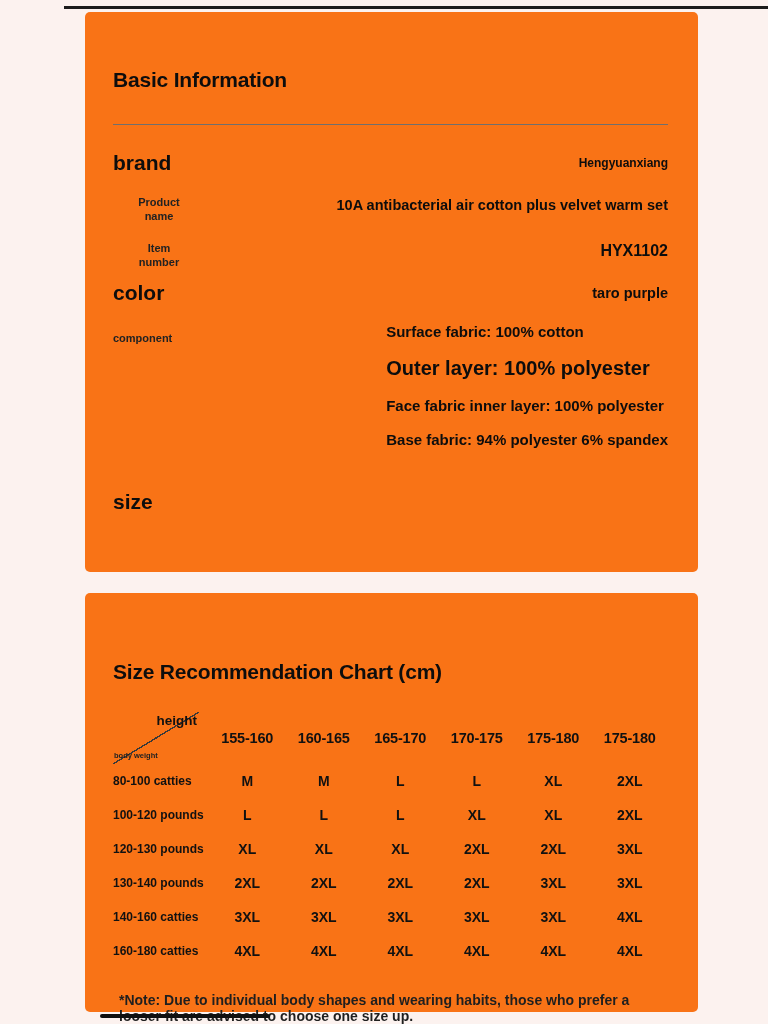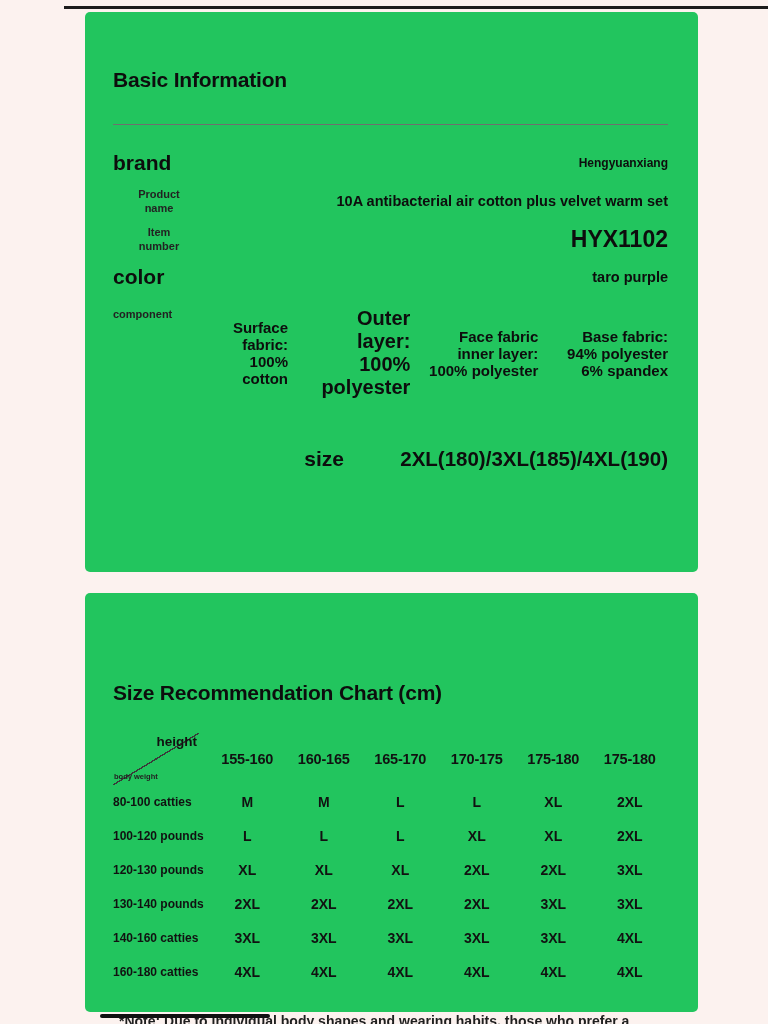--- a/index.html
+++ b/index.html
@@ -25,72 +25,74 @@
   .bottom-rule {
     position: absolute;
     left: 100px; top: 1014px;
     width: 170px; height: 4px;
     background: #101010;
     border-radius: 2px;
   }
   .card {
     position: absolute;
     left: 85px; right: 70px;
-    background: #22c55e;
+    background: #f97316;
     border-radius: 5px;
     padding: 0 30px 0 28px;
   }
   .card-basic { top: 12px; height: 560px; }
   .card-chart { top: 593px; height: 419px; }
 
   .card-title {
     font-size: 21px;
     font-weight: 700;
     letter-spacing: -0.2px;
     color: #0d0d0d;
   }
   .card-basic .card-title { padding-top: 56px; }
-  .card-chart .card-title { padding-top: 49px; margin-top: 39px; }
+  .card-chart .card-title { padding-top: 67px; }
 
   .title-rule {
     margin-top: 32px;
     border-top: 1px solid #6f6f6f;
     height: 0;
   }
 
   
   .rows { margin-top: 26px; }
   .info-row {
     display: flex;
     justify-content: space-between;
     align-items: center;
   }
   .lbl-lg { font-size: 21px; font-weight: 700; color: #0d0d0d; }
   .lbl-sm {
     font-size: 11px; font-weight: 700; color: #222;
     line-height: 14px;
+    margin-top: 8px;
   }
   .lbl-box { width: 96px; flex: 0 0 auto; }
   .lbl-center { text-align: center; width: 64px; margin-left: 14px; }
   .val { font-weight: 700; text-align: right; color: #0d0d0d; }
   .val-brand { font-size: 12px; padding-left: 19px; }
   .val-product { font-size: 14.5px; }
-  .val-item { font-size: 23px; padding-left: 12px; }
+  .val-item { font-size: 16px; padding-left: 12px; }
   .val-color { font-size: 14.5px; }
 
   .row-brand { margin-top: 8px; }
   .row-product { margin-top: 12px; }
   .row-item { margin-top: 10px; }
   .row-color { margin-top: 12px; }
   .row-component { margin-top: 18px; align-items: flex-start; }
-  .row-size { margin-top: 42px; justify-content: flex-end; }
+  .row-size { margin-top: 42px; }
 
   .component-values {
     display: flex;
-    align-items: center;
+    flex-direction: column;
+    align-items: flex-start;
     gap: 17px;
     text-align: right;
   }
   .cv { font-weight: 700; color: #0d0d0d; }
   .cv-0 { font-size: 15px; }
   .cv-1 { font-size: 20px; }
   .cv-2 { font-size: 15px; }
   .cv-3 { font-size: 15px; }
 
   .size-values {
@@ -209,21 +211,20 @@
           <div class="cv cv-0">Surface fabric: 100% cotton</div>
           <div class="cv cv-1">Outer layer: 100% polyester</div>
           <div class="cv cv-2">Face fabric inner layer: 100% polyester</div>
           <div class="cv cv-3">Base fabric: 94% polyester 6% spandex</div>
         </div>
       </div>
 
       <div class="info-row row-size">
         <div class="lbl-lg lbl-box">size</div>
         <div class="size-values">
-          <div>2XL(180)/3XL(185)/4XL(190)</div>
         </div>
       </div>
 
     </div>
   </section>
 
   <section class="card card-chart">
     <h1 class="card-title">Size Recommendation Chart (cm)</h1>
 
     <div class="size-table">

